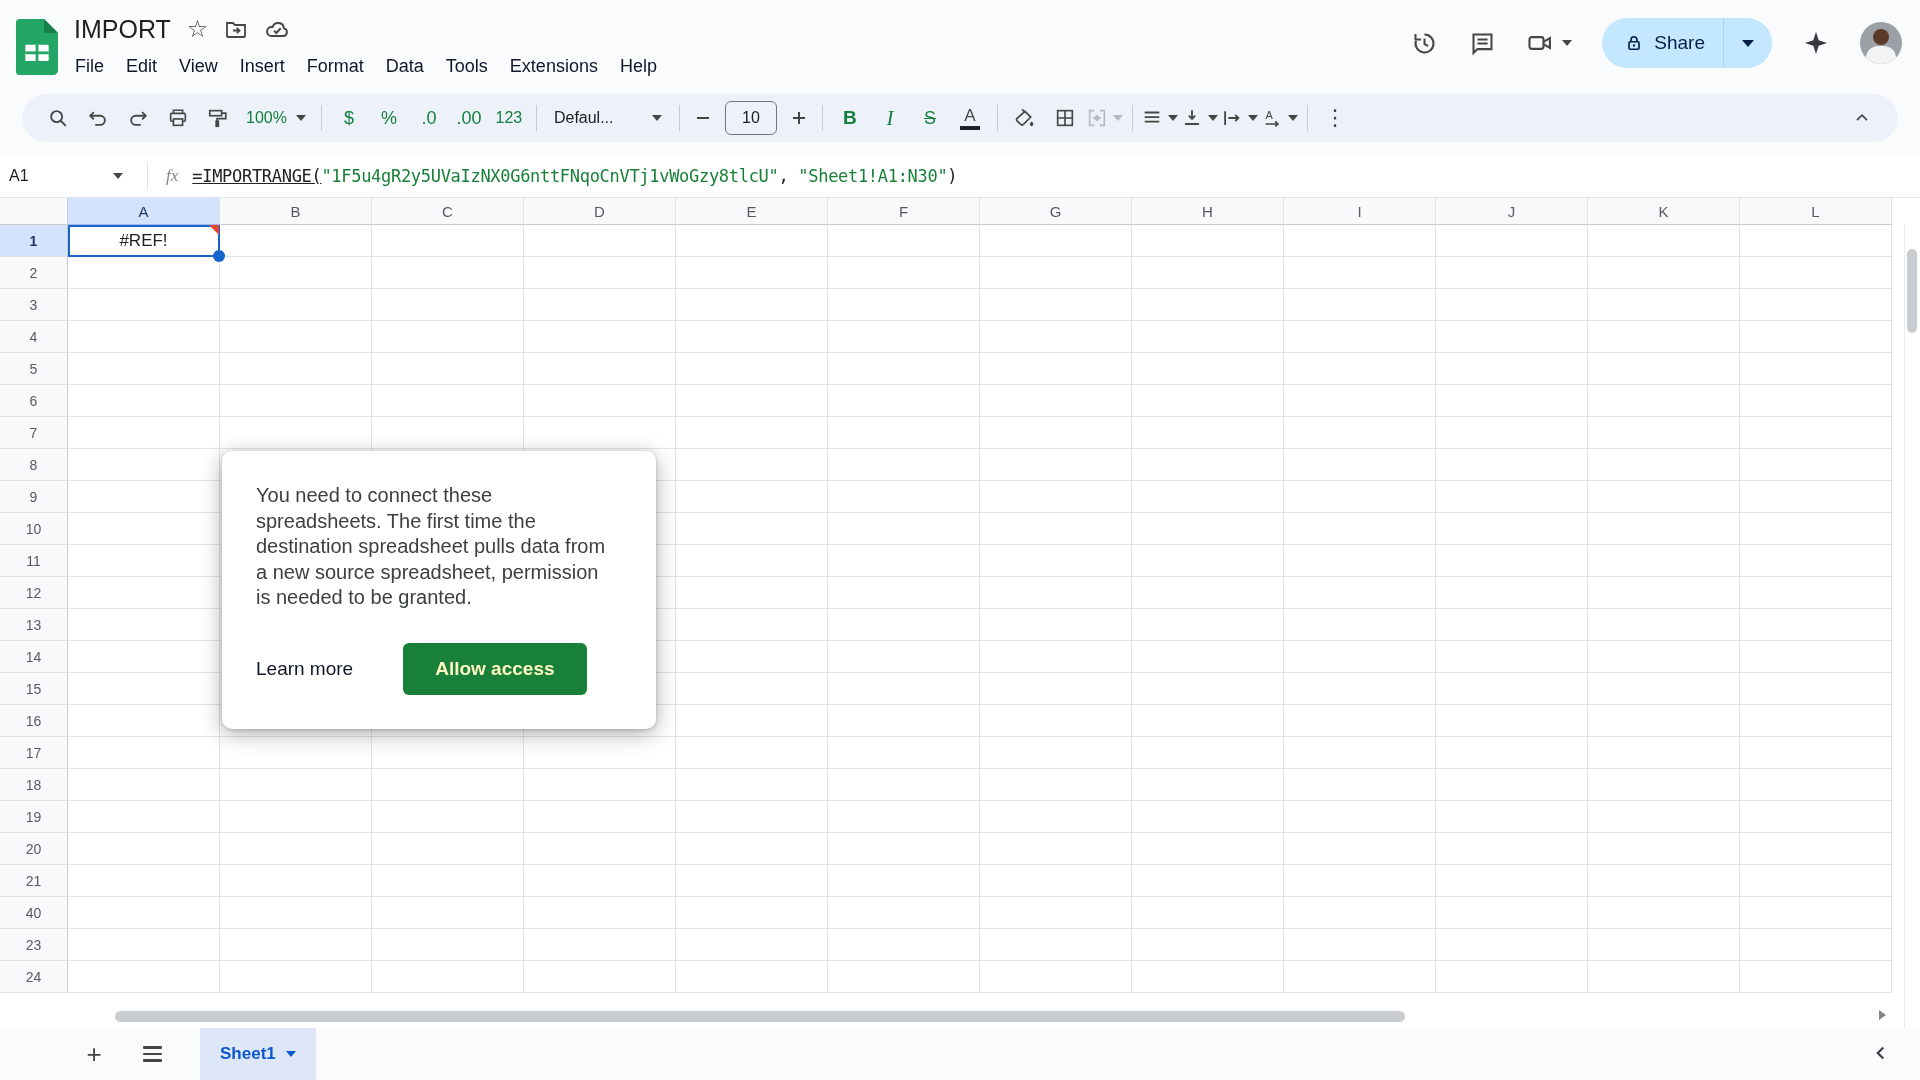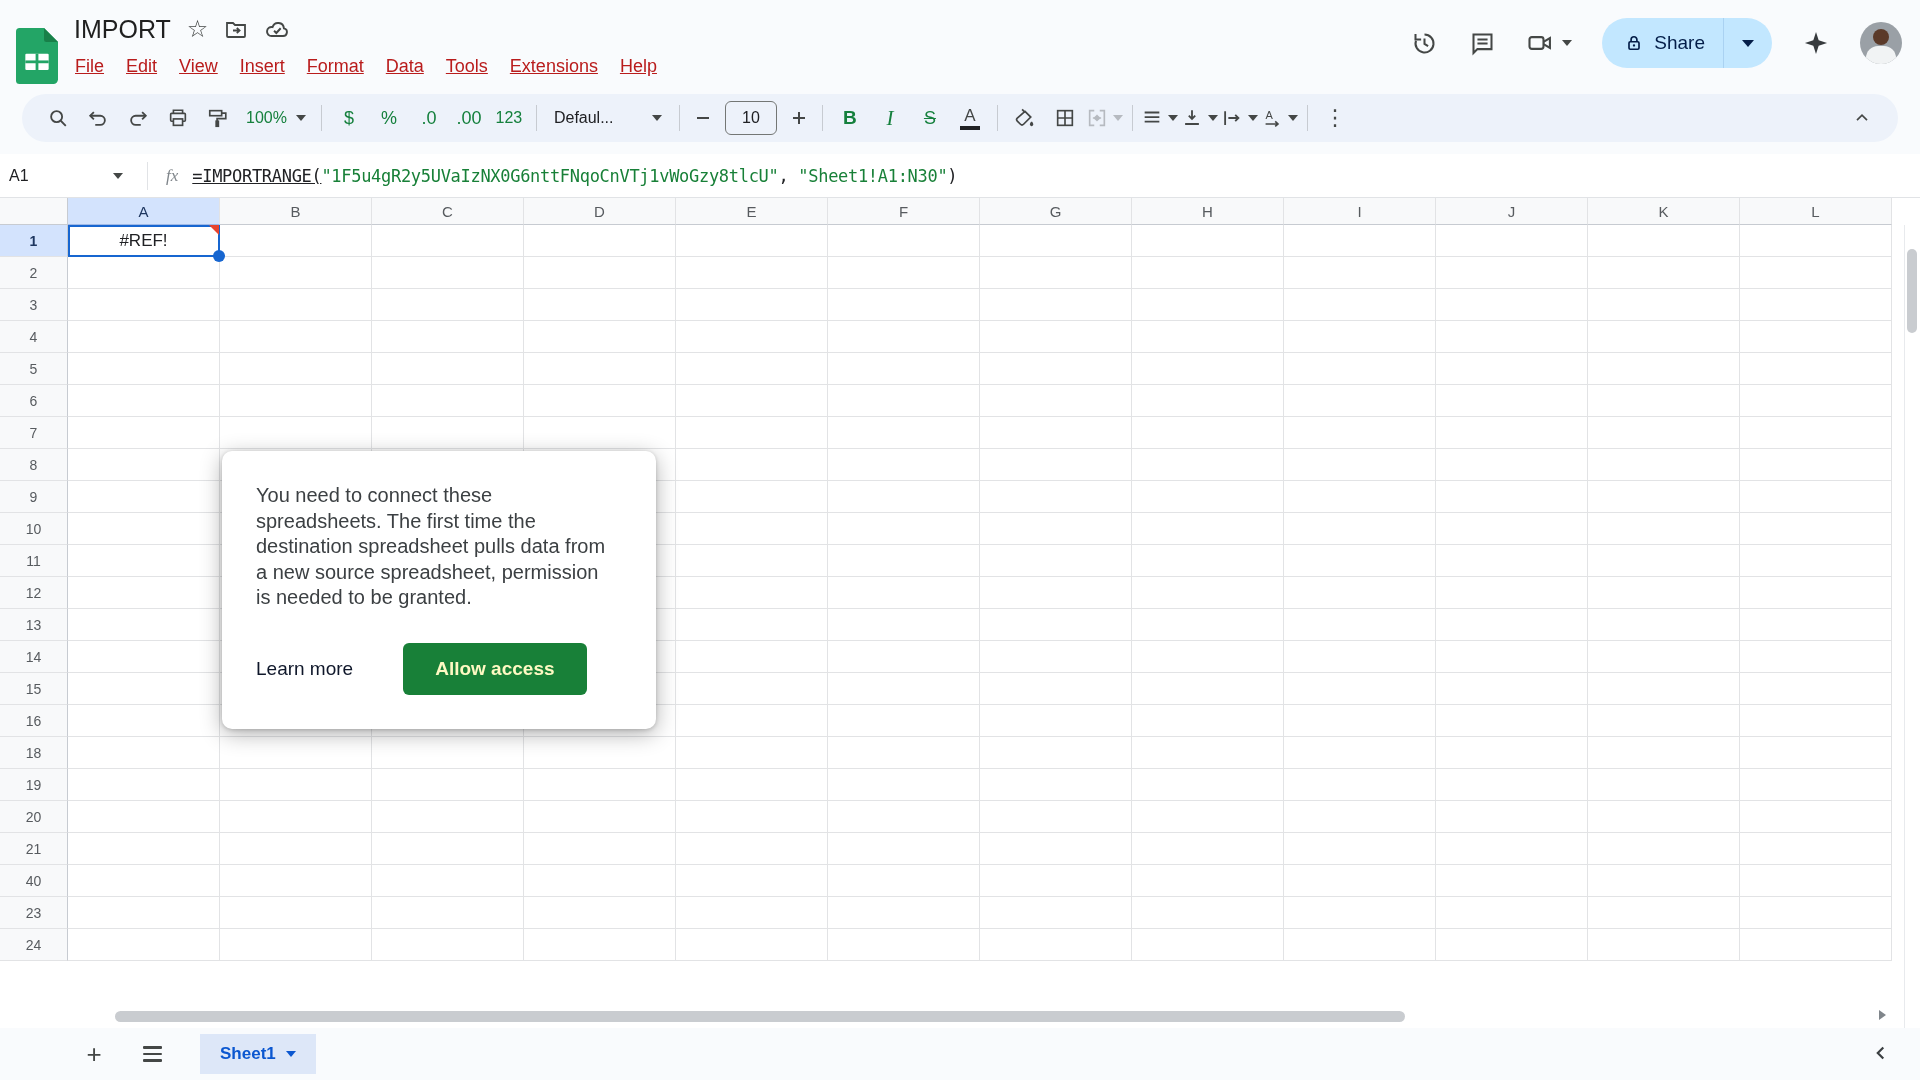--- a/index.html
+++ b/index.html
@@ -2,29 +2,29 @@
 <html><head>
 <meta charset="utf-8">
 <style>
   * { margin:0; padding:0; box-sizing:border-box; }
   html,body { width:1920px; height:1080px; overflow:hidden; background:#fff;
     font-family:"Liberation Sans", sans-serif; color:#202124; }
 
   
   .topbar { height:92px; display:flex; align-items:flex-start; justify-content:space-between;
     padding:10px 18px 0 16px; background:#f9fbfd; }
-  .tb-left { display:flex; align-items:flex-end; gap:16px; }
+  .tb-left { display:flex; align-items:center; gap:16px; }
   .logo { width:42px; height:56px; flex:0 0 auto; }
   .title-block { display:flex; flex-direction:column; }
   .title-row { display:flex; align-items:center; gap:16px; height:38px; }
   .doc-title { font-size:25px; font-weight:500; color:#1f1f1f; }
   .title-ic { color:#444746; display:flex; align-items:center; }
   .star-glyph { font-size:24px; line-height:1; color:#444746; }
   .menubar { display:flex; align-items:center; height:36px; margin-left:-10px; }
-  .menu-item { font-size:18px; color:#b91c1c; padding:5px 11px; border-radius:6px; cursor:default;text-decoration:underline; }
+  .menu-item { font-size:18px; color:#0f172a; padding:5px 11px; border-radius:6px; cursor:default; }
   .tb-right { display:flex; align-items:center; gap:30px; padding-top:8px; }
   .tb-icon { width:28px; height:28px; color:#444746; display:flex; align-items:center; justify-content:center; }
   .cam-wrap { display:flex; align-items:center; gap:8px; }
   .caret { width:0; height:0; border-left:6px solid transparent; border-right:6px solid transparent;
     border-top:7px solid #444746; display:inline-block; }
   .share-btn { display:flex; align-items:center; background:#c2e7ff; border-radius:26px; height:50px; overflow:hidden; }
   .share-main { display:flex; align-items:center; gap:10px; padding:0 18px 0 22px; height:100%; }
   .share-label { font-size:19px; font-weight:500; color:#041e49; }
   .share-div { width:1px; height:50px; background:#aad2f2; }
   .share-caret { padding:0 18px; height:100%; display:flex; align-items:center; }
@@ -103,21 +103,21 @@
   .learn-more { font-size:19px; font-weight:500; color:#0f172a; }
   .allow-btn { background:#188038; color:#fef9c3; font-size:19px; font-weight:700; border:none;
     border-radius:6px; padding:15px 32px; font-family:"Liberation Sans", sans-serif; }
 
   
   .bottombar { height:52px; background:#f9fbfd; display:flex; align-items:center; position:relative; padding-left:74px; }
   .bb-icon { width:40px; height:40px; display:flex; align-items:center; justify-content:center; color:#444746; }
   .plus-glyph { font-size:26px; color:#444746; line-height:1; }
   .burger { display:flex; flex-direction:column; gap:4px; }
   .burger span { width:19px; height:2.4px; background:#444746; border-radius:1px; }
-  .sheet-tab { height:40px; margin-left:28px; padding:0 20px; background:#dde7f8; display:flex; align-items:center; gap:10px; }
+  .sheet-tab { height:52px; margin-left:28px; padding:0 20px; background:#dde7f8; display:flex; align-items:center; gap:10px; }
   .sheet-tab .lbl { font-size:17px; font-weight:700; color:#0b57d0; }
   .sheet-tab .caret { border-top-color:#0b57d0; border-left-width:5px; border-right-width:5px; border-top-width:6px; }
   .panel-chevron { position:absolute; right:28px; top:14px; color:#3c4043; }
 
   .main-col { display:flex; flex-direction:column; height:1080px; }
 </style>
 </head>
 <body>
 
 <div class="main-col">
@@ -597,20 +597,35 @@
           <div class="g-cell"></div>
           <div class="g-cell"></div>
           <div class="g-cell"></div>
           <div class="g-cell"></div>
           <div class="g-cell"></div>
           <div class="g-cell"></div>
           <div class="g-cell"></div>
           <div class="g-cell"></div>
         </div>
         <div class="g-row">
+          <div class="row-h">17</div>
+          <div class="g-cell"></div>
+          <div class="g-cell"></div>
+          <div class="g-cell"></div>
+          <div class="g-cell"></div>
+          <div class="g-cell"></div>
+          <div class="g-cell"></div>
+          <div class="g-cell"></div>
+          <div class="g-cell"></div>
+          <div class="g-cell"></div>
+          <div class="g-cell"></div>
+          <div class="g-cell"></div>
+          <div class="g-cell"></div>
+        </div>
+        <div class="g-row">
           <div class="row-h">18</div>
           <div class="g-cell"></div>
           <div class="g-cell"></div>
           <div class="g-cell"></div>
           <div class="g-cell"></div>
           <div class="g-cell"></div>
           <div class="g-cell"></div>
           <div class="g-cell"></div>
           <div class="g-cell"></div>
           <div class="g-cell"></div>

